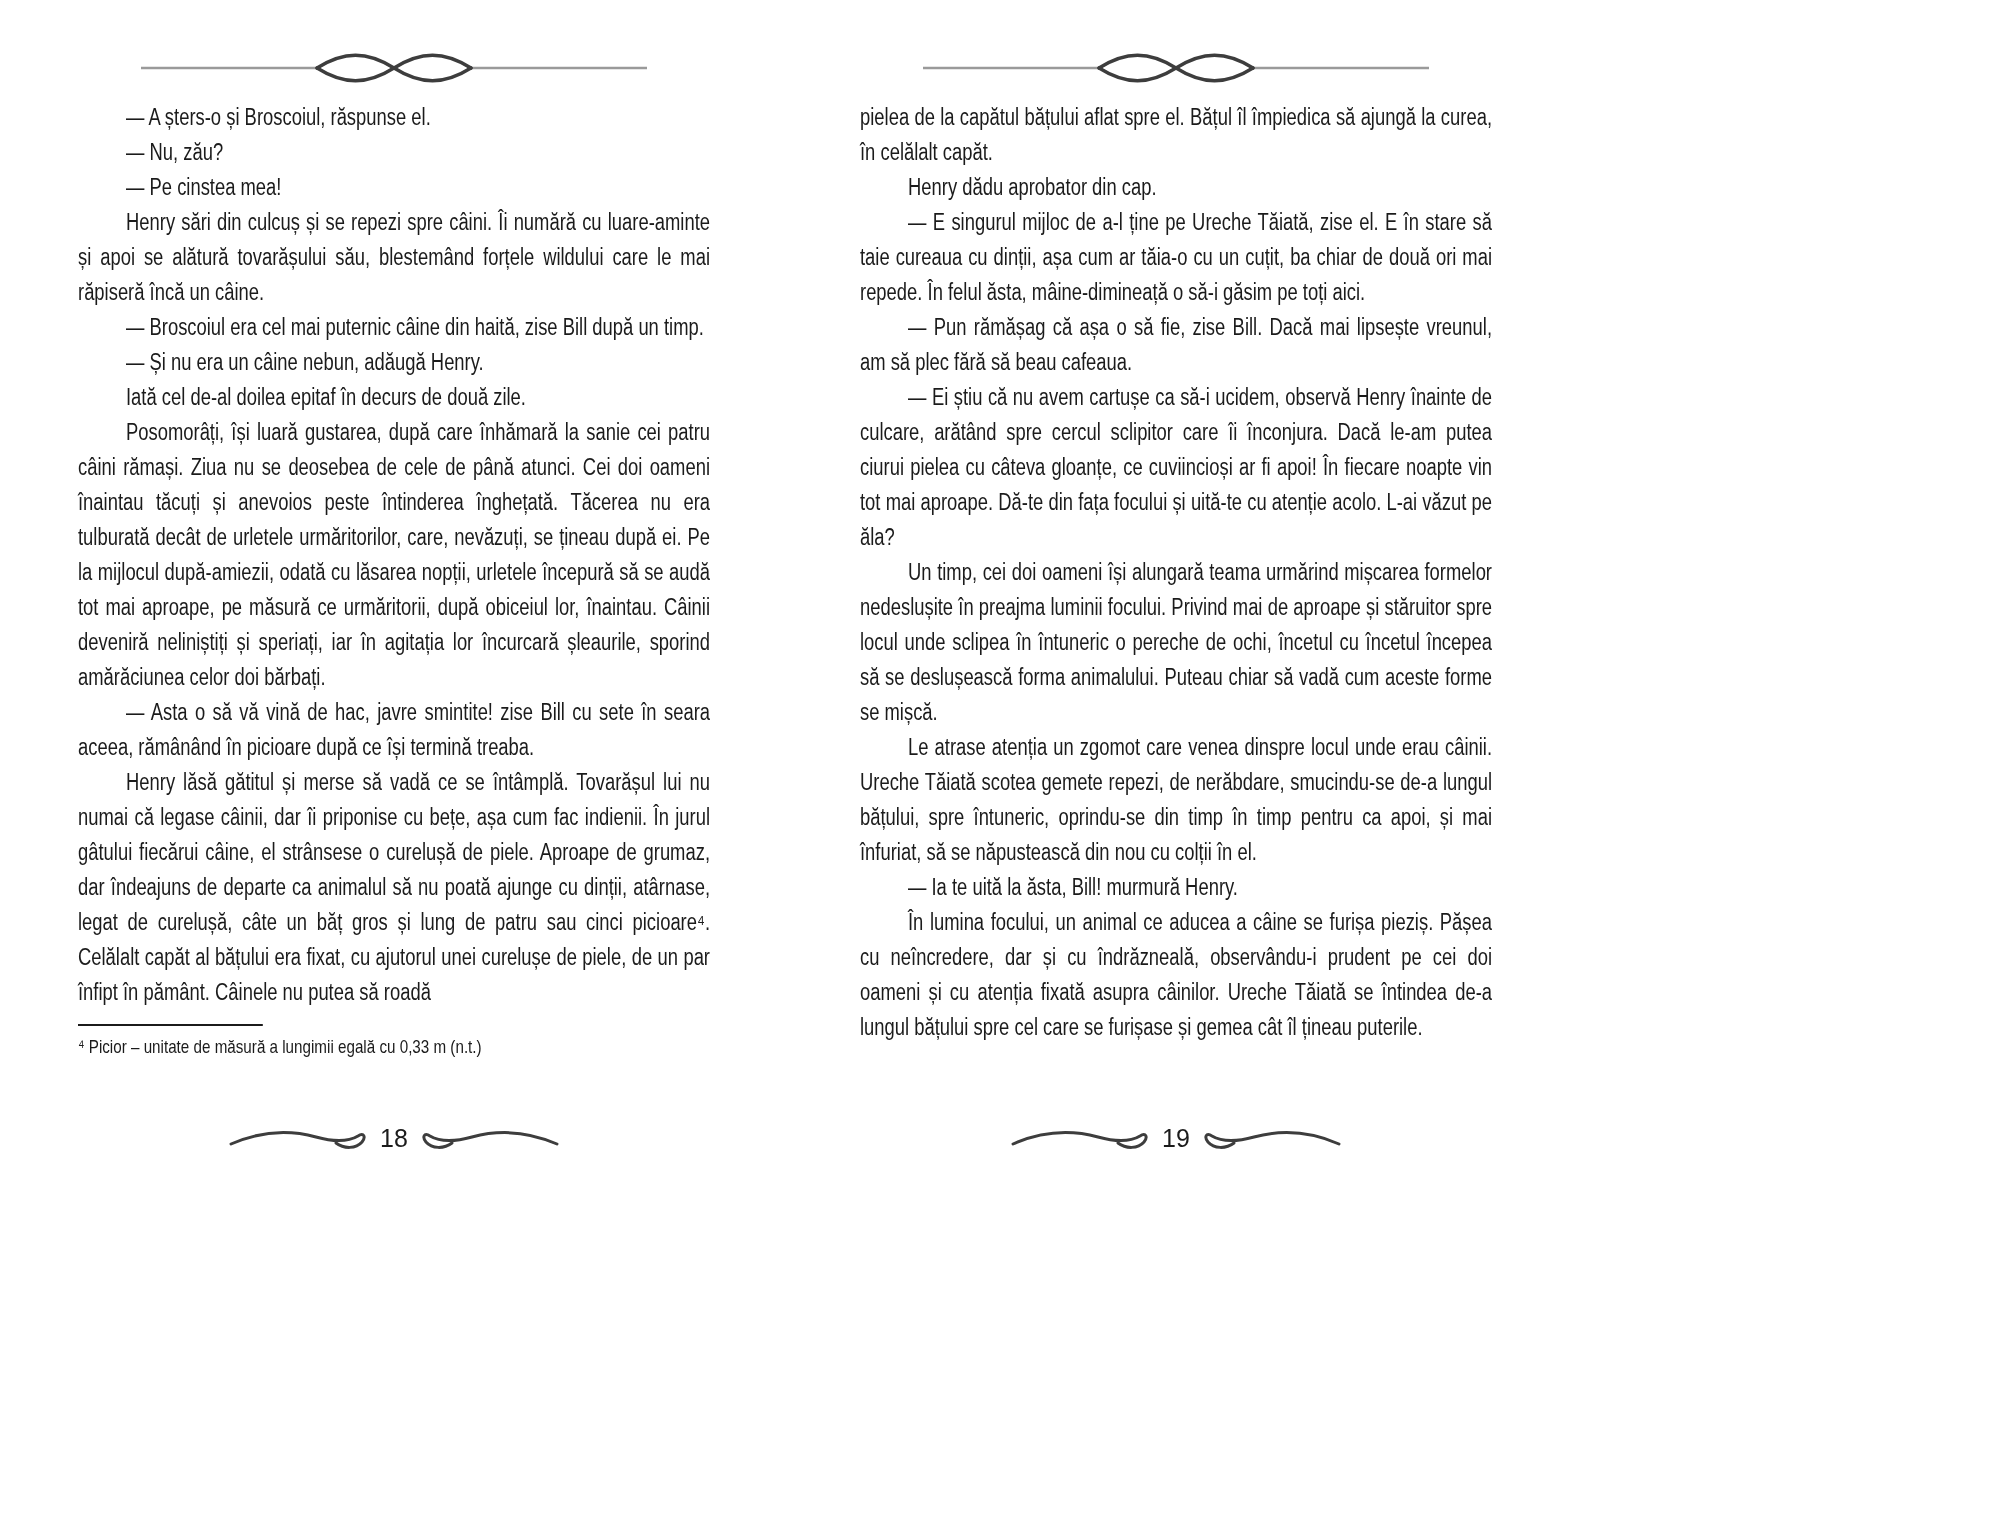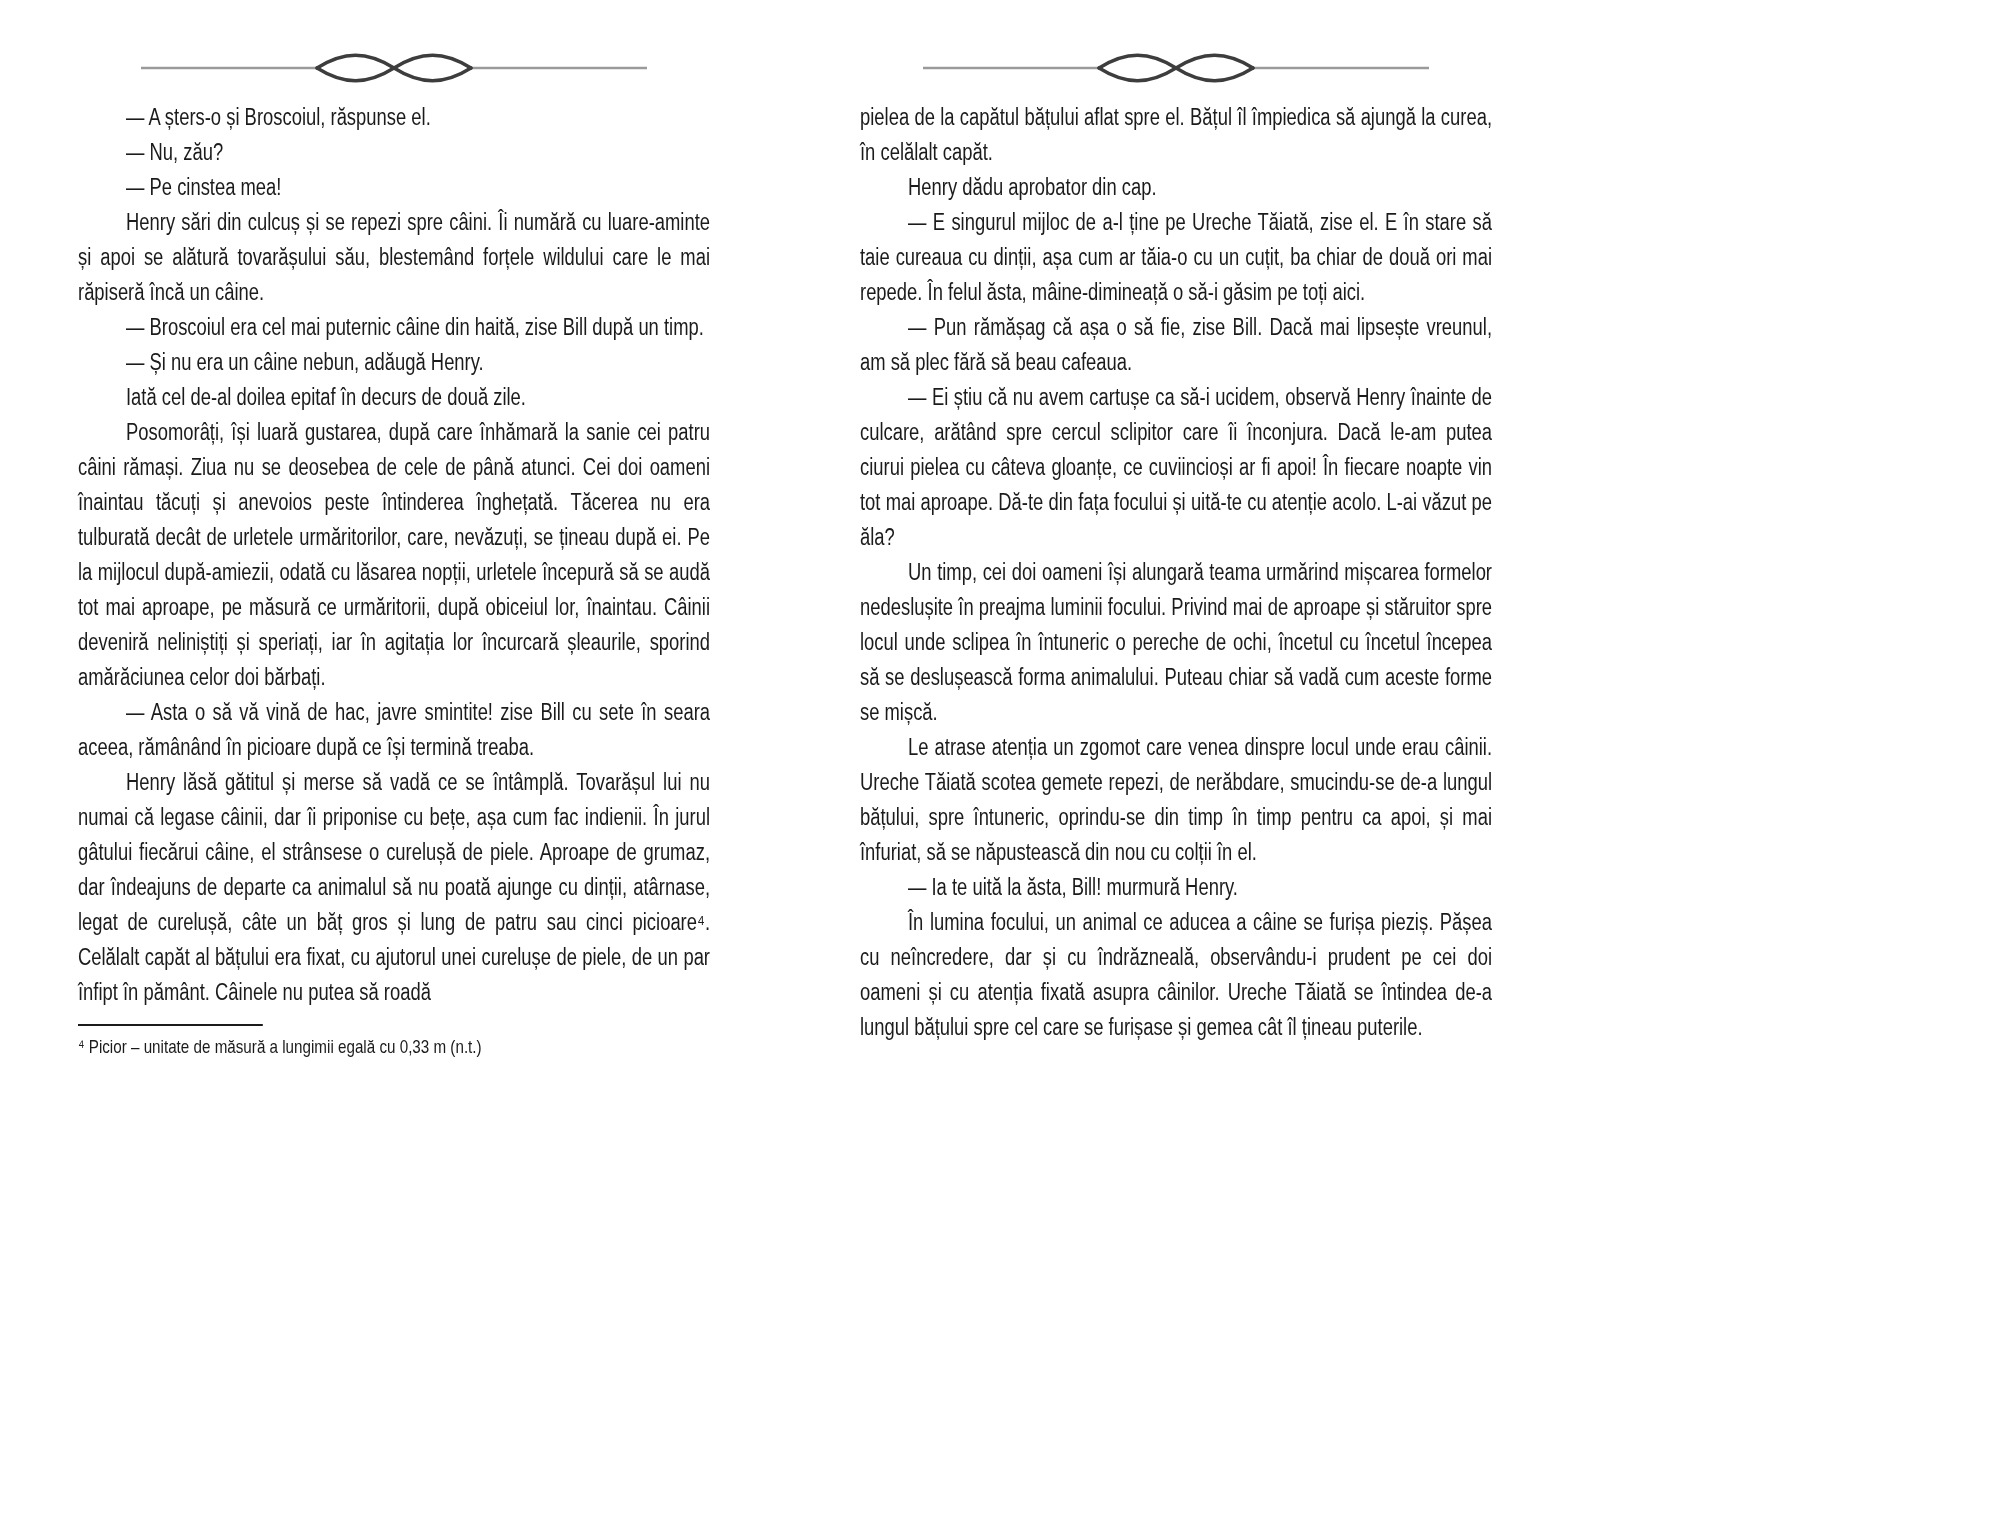--- a/index.html
+++ b/index.html
@@ -111,20 +111,29 @@
           <p class="para indent">Posomorâți, își luară gustarea, după care înhămară la sanie cei patru câini rămași. Ziua nu se deosebea de cele de până atunci. Cei doi oameni înaintau tăcuți și anevoios peste întinderea înghețată. Tăcerea nu era tulburată decât de urletele urmăritorilor, care, nevăzuți, se țineau după ei. Pe la mijlocul după-amiezii, odată cu lăsarea nopții, urletele începură să se audă tot mai aproape, pe măsură ce urmăritorii, după obiceiul lor, înaintau. Câinii deveniră neliniștiți și speriați, iar în agitația lor încurcară șleaurile, sporind amărăciunea celor doi bărbați.</p>
           <p class="para indent">— Asta o să vă vină de hac, javre smintite! zise Bill cu sete în seara aceea, rămânând în picioare după ce își termină treaba.</p>
           <p class="para indent">Henry lăsă gătitul și merse să vadă ce se întâmplă. Tovarășul lui nu numai că legase câinii, dar îi priponise cu bețe, așa cum fac indienii. În jurul gâtului fiecărui câine, el strânsese o curelușă de piele. Aproape de grumaz, dar îndeajuns de departe ca animalul să nu poată ajunge cu dinții, atârnase, legat de curelușă, câte un băț gros și lung de patru sau cinci picioare⁴. Celălalt capăt al bățului era fixat, cu ajutorul unei curelușe de piele, de un par înfipt în pământ. Câinele nu putea să roadă</p>
         </div>
       <div class="footnote-block">
         <div class="footnote-rule"></div>
         <p class="footnote">⁴ Picior – unitate de măsură a lungimii egală cu 0,33 m (n.t.)</p>
       </div>
     </div>
 
+    <div class="page-footer">
+      <svg class="flourish" width="140" height="32" viewBox="0 0 140 32">
+        <path class="flourish-path" d="M3,22 C35,8 62,8 88,15 C106,20 120,20 130,14 C136,10 138,15 134,20 C128,27 116,27 108,21"></path>
+      </svg>
+      <span class="page-number">18</span>
+      <svg class="flourish flourish-mirrored" width="140" height="32" viewBox="0 0 140 32">
+        <path class="flourish-path" d="M3,22 C35,8 62,8 88,15 C106,20 120,20 130,14 C136,10 138,15 134,20 C128,27 116,27 108,21"></path>
+      </svg>
+    </div>
   </div>
 
   <div class="page page-right">
     <svg class="ornament-top" width="510" height="36" viewBox="0 0 510 36">
       <line class="rule-line" x1="2" y1="18" x2="182" y2="18"></line>
       <line class="rule-line" x1="328" y1="18" x2="508" y2="18"></line>
       <path class="knot-path" d="M178,18 C205,1 228,1 255,18 C282,35 305,35 332,18"></path>
       <path class="knot-path" d="M178,18 C205,35 228,35 255,18 C282,1 305,1 332,18"></path>
     </svg>
 
@@ -135,15 +144,24 @@
           <p class="para indent">— E singurul mijloc de a-l ține pe Ureche Tăiată, zise el. E în stare să taie cureaua cu dinții, așa cum ar tăia-o cu un cuțit, ba chiar de două ori mai repede. În felul ăsta, mâine-dimineață o să-i găsim pe toți aici.</p>
           <p class="para indent">— Pun rămășag că așa o să fie, zise Bill. Dacă mai lipsește vreunul, am să plec fără să beau cafeaua.</p>
           <p class="para indent">— Ei știu că nu avem cartușe ca să-i ucidem, observă Henry înainte de culcare, arătând spre cercul sclipitor care îi înconjura. Dacă le-am putea ciurui pielea cu câteva gloanțe, ce cuviincioși ar fi apoi! În fiecare noapte vin tot mai aproape. Dă-te din fața focului și uită-te cu atenție acolo. L-ai văzut pe ăla?</p>
           <p class="para indent">Un timp, cei doi oameni își alungară teama urmărind mișcarea formelor nedeslușite în preajma luminii focului. Privind mai de aproape și stăruitor spre locul unde sclipea în întuneric o pereche de ochi, încetul cu încetul începea să se deslușească forma animalului. Puteau chiar să vadă cum aceste forme se mișcă.</p>
           <p class="para indent">Le atrase atenția un zgomot care venea dinspre locul unde erau câinii. Ureche Tăiată scotea gemete repezi, de nerăbdare, smucindu-se de-a lungul bățului, spre întuneric, oprindu-se din timp în timp pentru ca apoi, și mai înfuriat, să se năpustească din nou cu colții în el.</p>
           <p class="para indent">— Ia te uită la ăsta, Bill! murmură Henry.</p>
           <p class="para indent">În lumina focului, un animal ce aducea a câine se furișa pieziș. Pășea cu neîncredere, dar și cu îndrăzneală, observându-i prudent pe cei doi oameni și cu atenția fixată asupra câinilor. Ureche Tăiată se întindea de-a lungul bățului spre cel care se furișase și gemea cât îl țineau puterile.</p>
         </div>
     </div>
 
+    <div class="page-footer">
+      <svg class="flourish" width="140" height="32" viewBox="0 0 140 32">
+        <path class="flourish-path" d="M3,22 C35,8 62,8 88,15 C106,20 120,20 130,14 C136,10 138,15 134,20 C128,27 116,27 108,21"></path>
+      </svg>
+      <span class="page-number">19</span>
+      <svg class="flourish flourish-mirrored" width="140" height="32" viewBox="0 0 140 32">
+        <path class="flourish-path" d="M3,22 C35,8 62,8 88,15 C106,20 120,20 130,14 C136,10 138,15 134,20 C128,27 116,27 108,21"></path>
+      </svg>
+    </div>
   </div>
 
 </div>
 
 </body></html>

